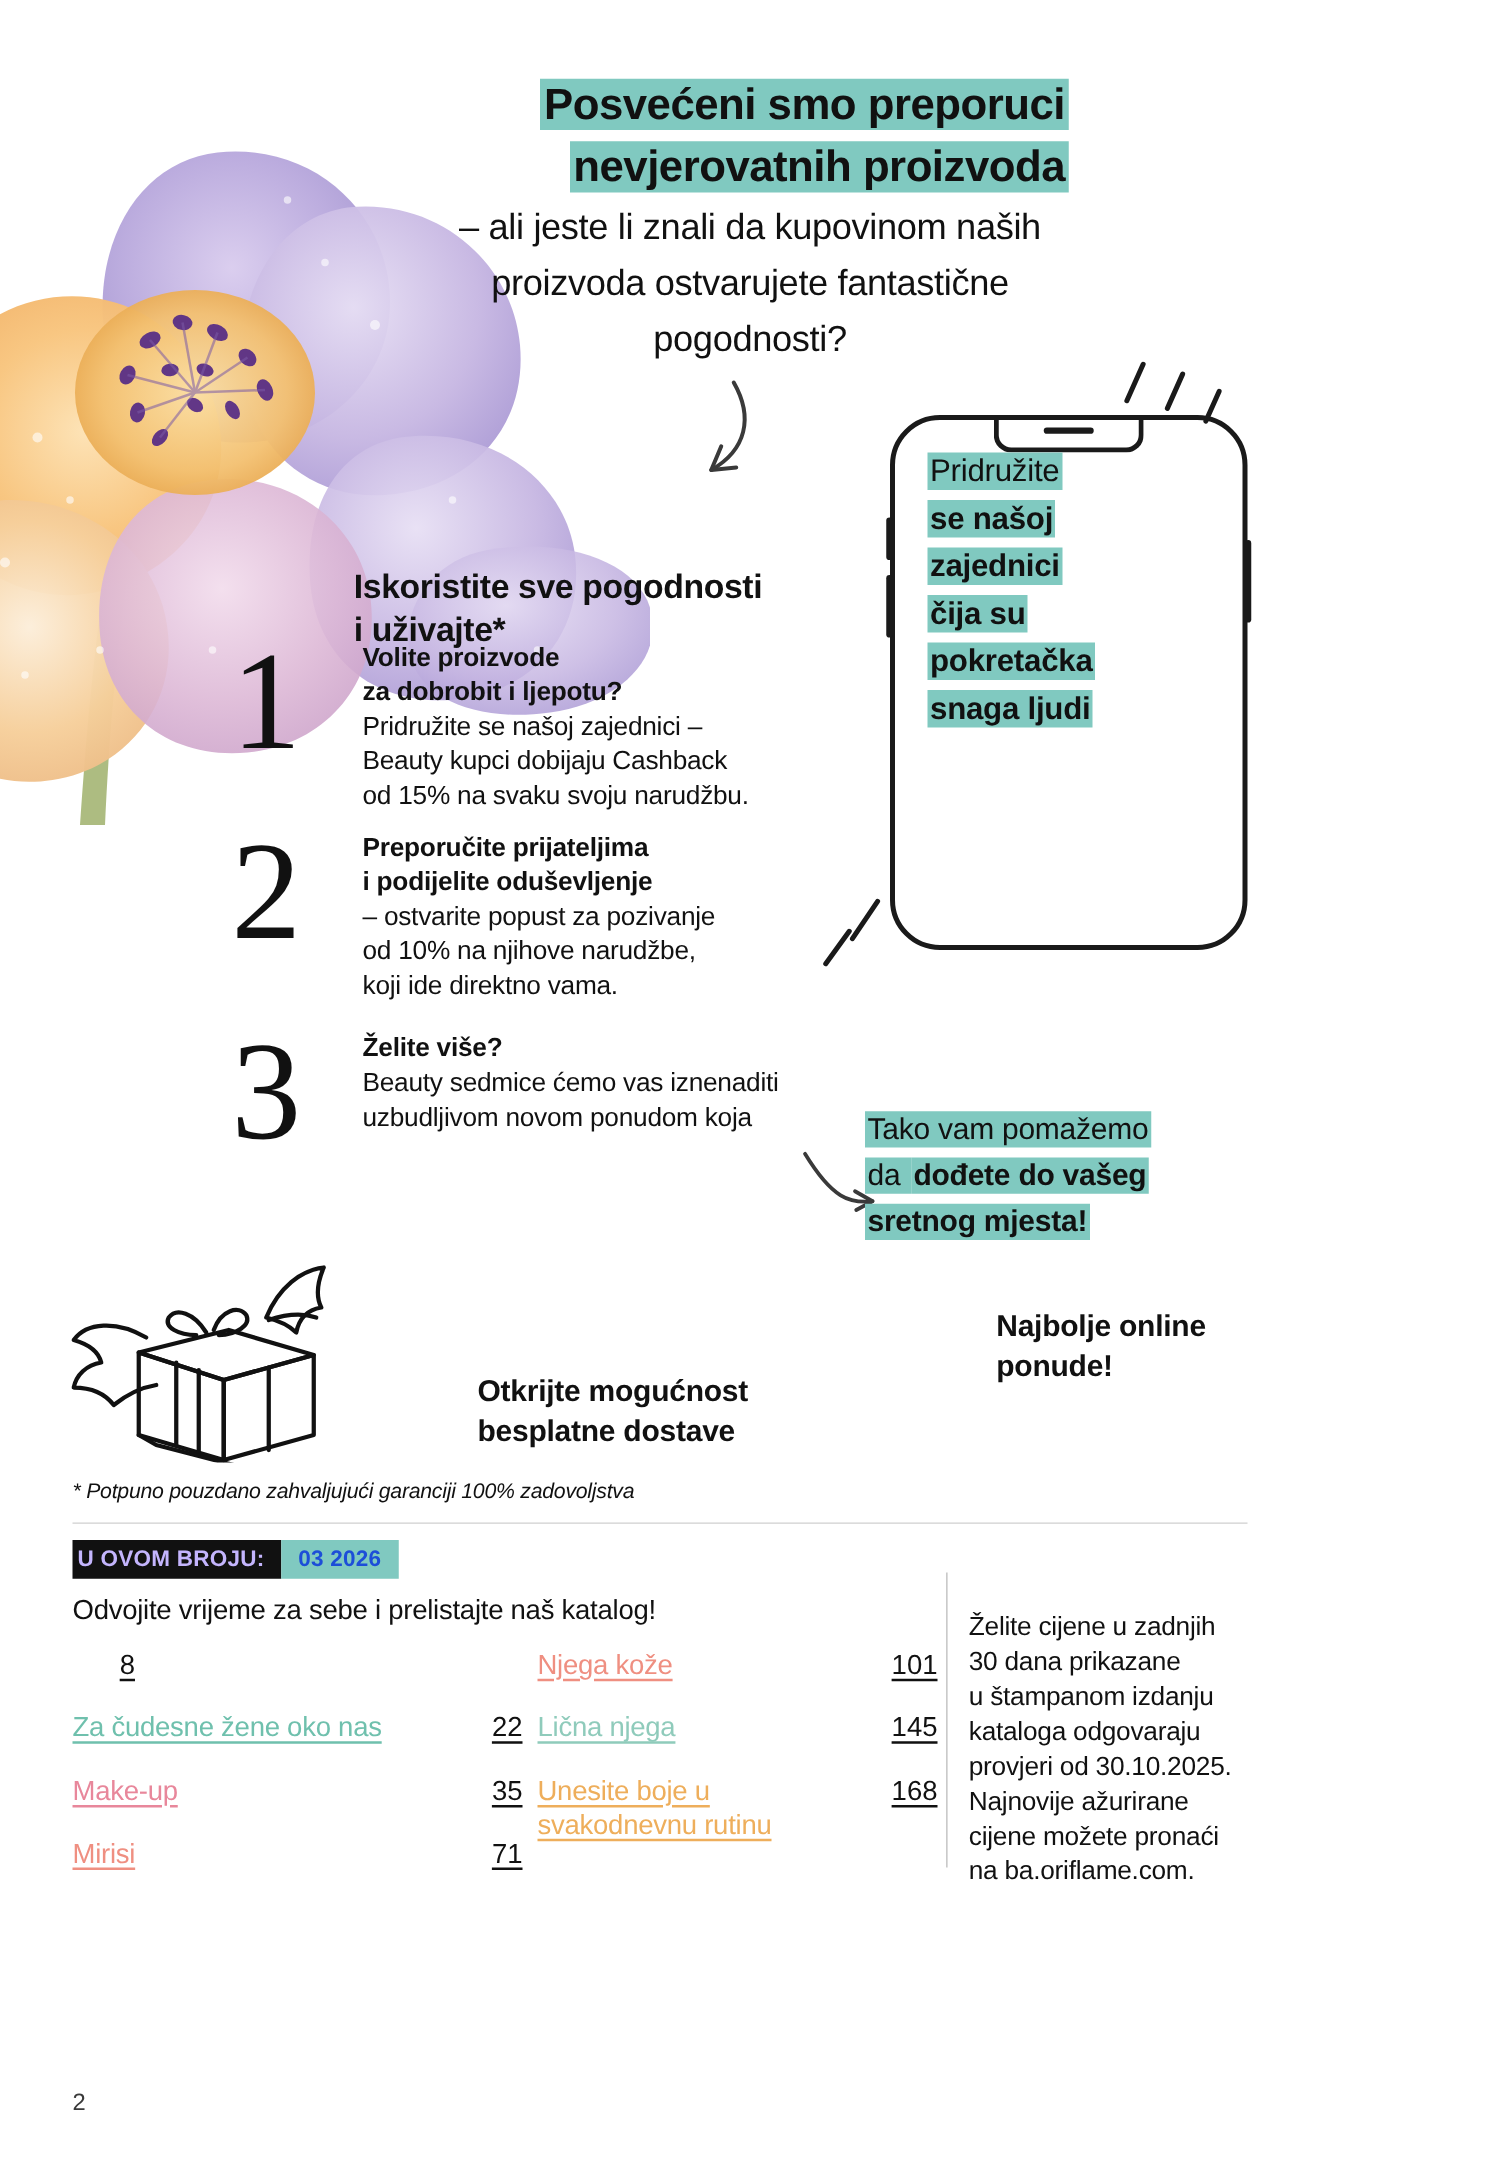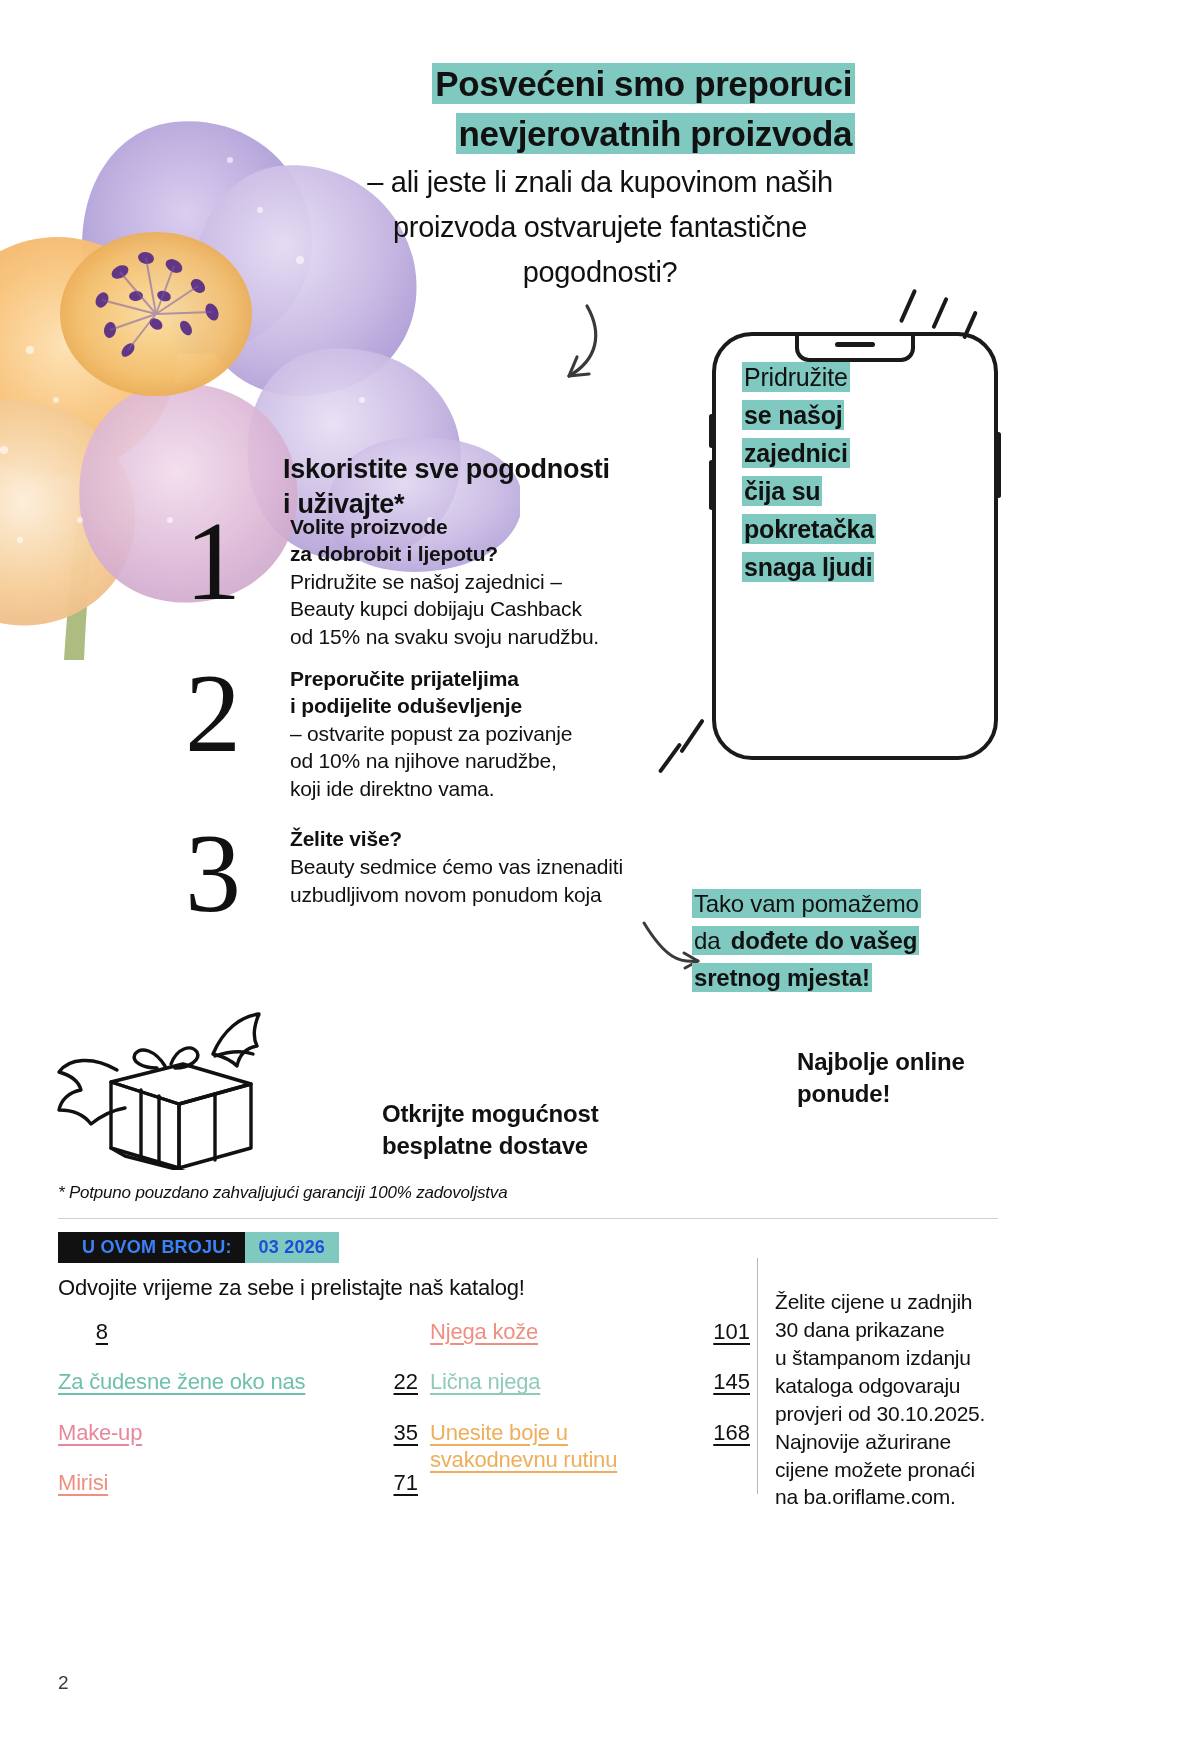--- a/index.html
+++ b/index.html
@@ -261,25 +261,25 @@
     position: absolute;
     left: 58px;
     top: 1232px;
     display: flex;
     align-items: stretch;
     height: 31px;
     z-index: 6;
   }
   .badge .bk {
     background: #111111;
-    color: #3b82f6;
+    color: #c4b5fd;
     font-size: 18px;
     font-weight: bold;
     letter-spacing: 0.2px;
-    padding: 0 13px 0 24px;
+    padding: 0 13px 0 4px;
     display: flex;
     align-items: center;
   }
   .badge .tl {
     background: #80c9c0;
     color: #1d4ed8;
     font-size: 18px;
     font-weight: bold;
     letter-spacing: 0.2px;
     padding: 0 14px;

